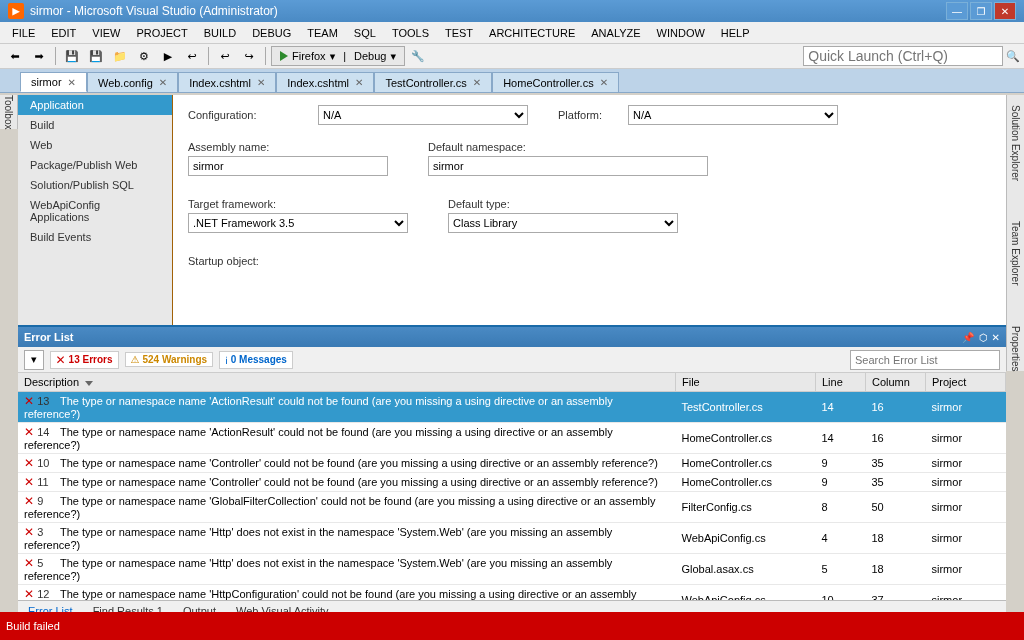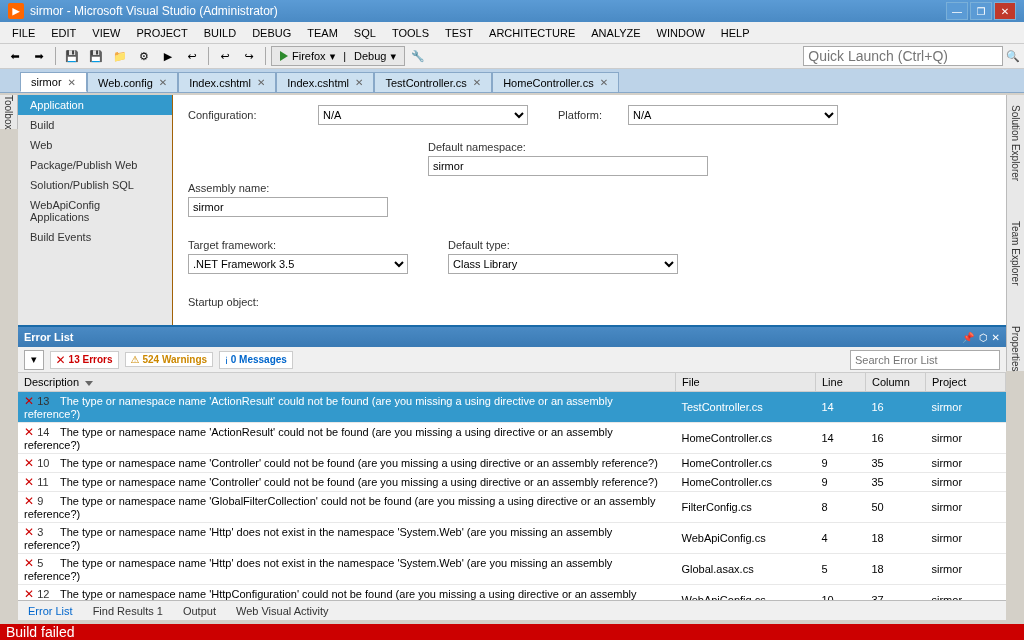--- a/index.html
+++ b/index.html
@@ -83,21 +83,21 @@
     tbody td { padding: 2px 6px; font-size: 11px; }
     .err-icon { color: #cc0000; font-size: 12px; }
     .err-num { color: #333; min-width: 20px; display: inline-block; }
 
     
     #bottom-tabs { position: absolute; bottom: 20px; left: 18px; right: 18px; height: 20px; background: #f0f0f0; border-top: 1px solid #bbb; display: flex; align-items: center; padding: 0 6px; gap: 12px; }
     .bottom-tab { font-size: 11px; cursor: pointer; color: #333; padding: 2px 4px; }
     .bottom-tab.active { color: #0066cc; }
 
     
-    #status-bar { position: absolute; bottom: 0; left: 0; right: 0; height: 16px; background: #cc0000; display: flex; align-items: center; padding: 0 6px; color: white; font-size: 14px; }
+    #status-bar { position: absolute; bottom: 0; left: 0; right: 0; height: 28px; background: #cc0000; display: flex; align-items: center; padding: 0 6px; color: white; font-size: 11px; }
 
     
     
 
     .arrow-down { display: inline-block; width: 0; height: 0; border-left: 4px solid transparent; border-right: 4px solid transparent; border-top: 5px solid #666; margin-left: 3px; }
 
     .props-section { margin-bottom: 12px; }
   </style>
 </head>
 <body>
@@ -218,21 +218,21 @@
         </select>
         <span class="props-label" style="margin-left:30px; width:70px;">Platform:</span>
         <select class="props-select w200">
           <option>N/A</option>
         </select>
       </div>
       <div class="section-gap"></div>
 
       <div class="props-row-group">
         <div class="props-section">
-          <div class="props-label" style="margin-bottom:3px;margin-top:41px;">Assembly name:</div>
+          <div class="props-label" style="margin-bottom:3px;">Assembly name:</div>
           <input class="props-input w200" type="text" value="sirmor" style="">
         </div>
         <div class="props-section">
           <div class="props-label" style="margin-bottom:3px;">Default namespace:</div>
           <input class="props-input w300" type="text" value="sirmor" style="">
         </div>
       </div>
       <div class="section-gap"></div>
 
       <div class="props-row-group">

